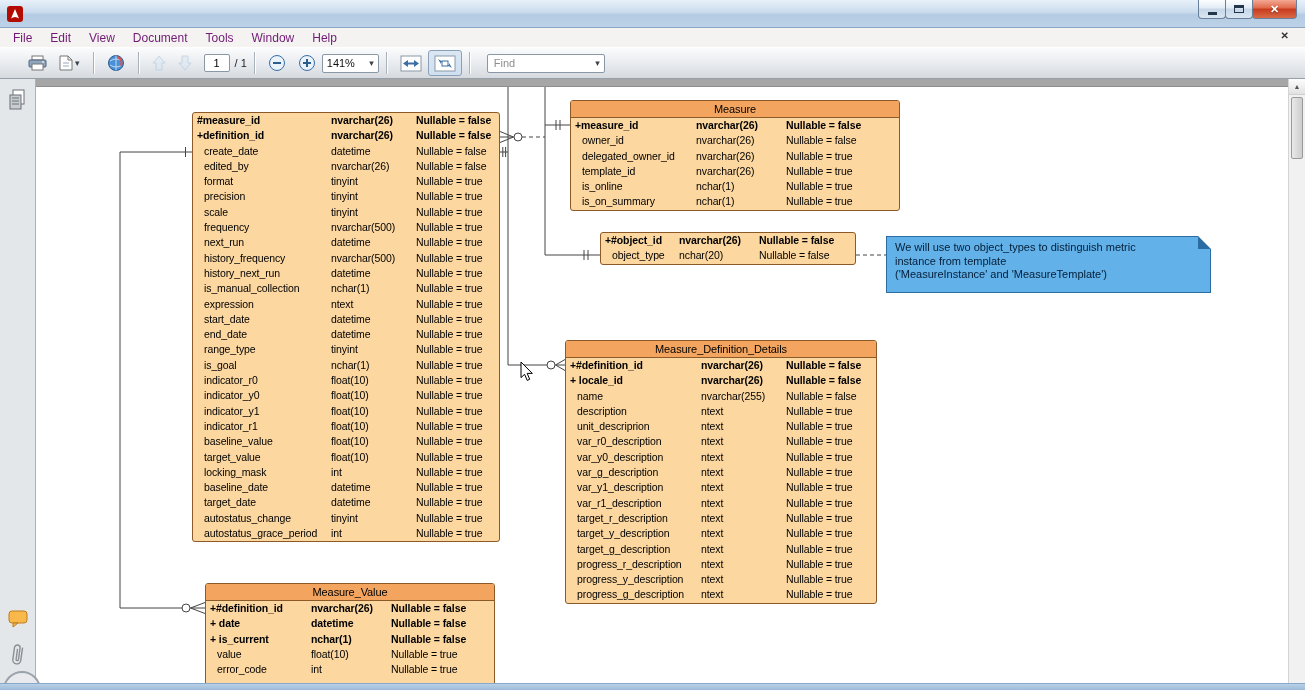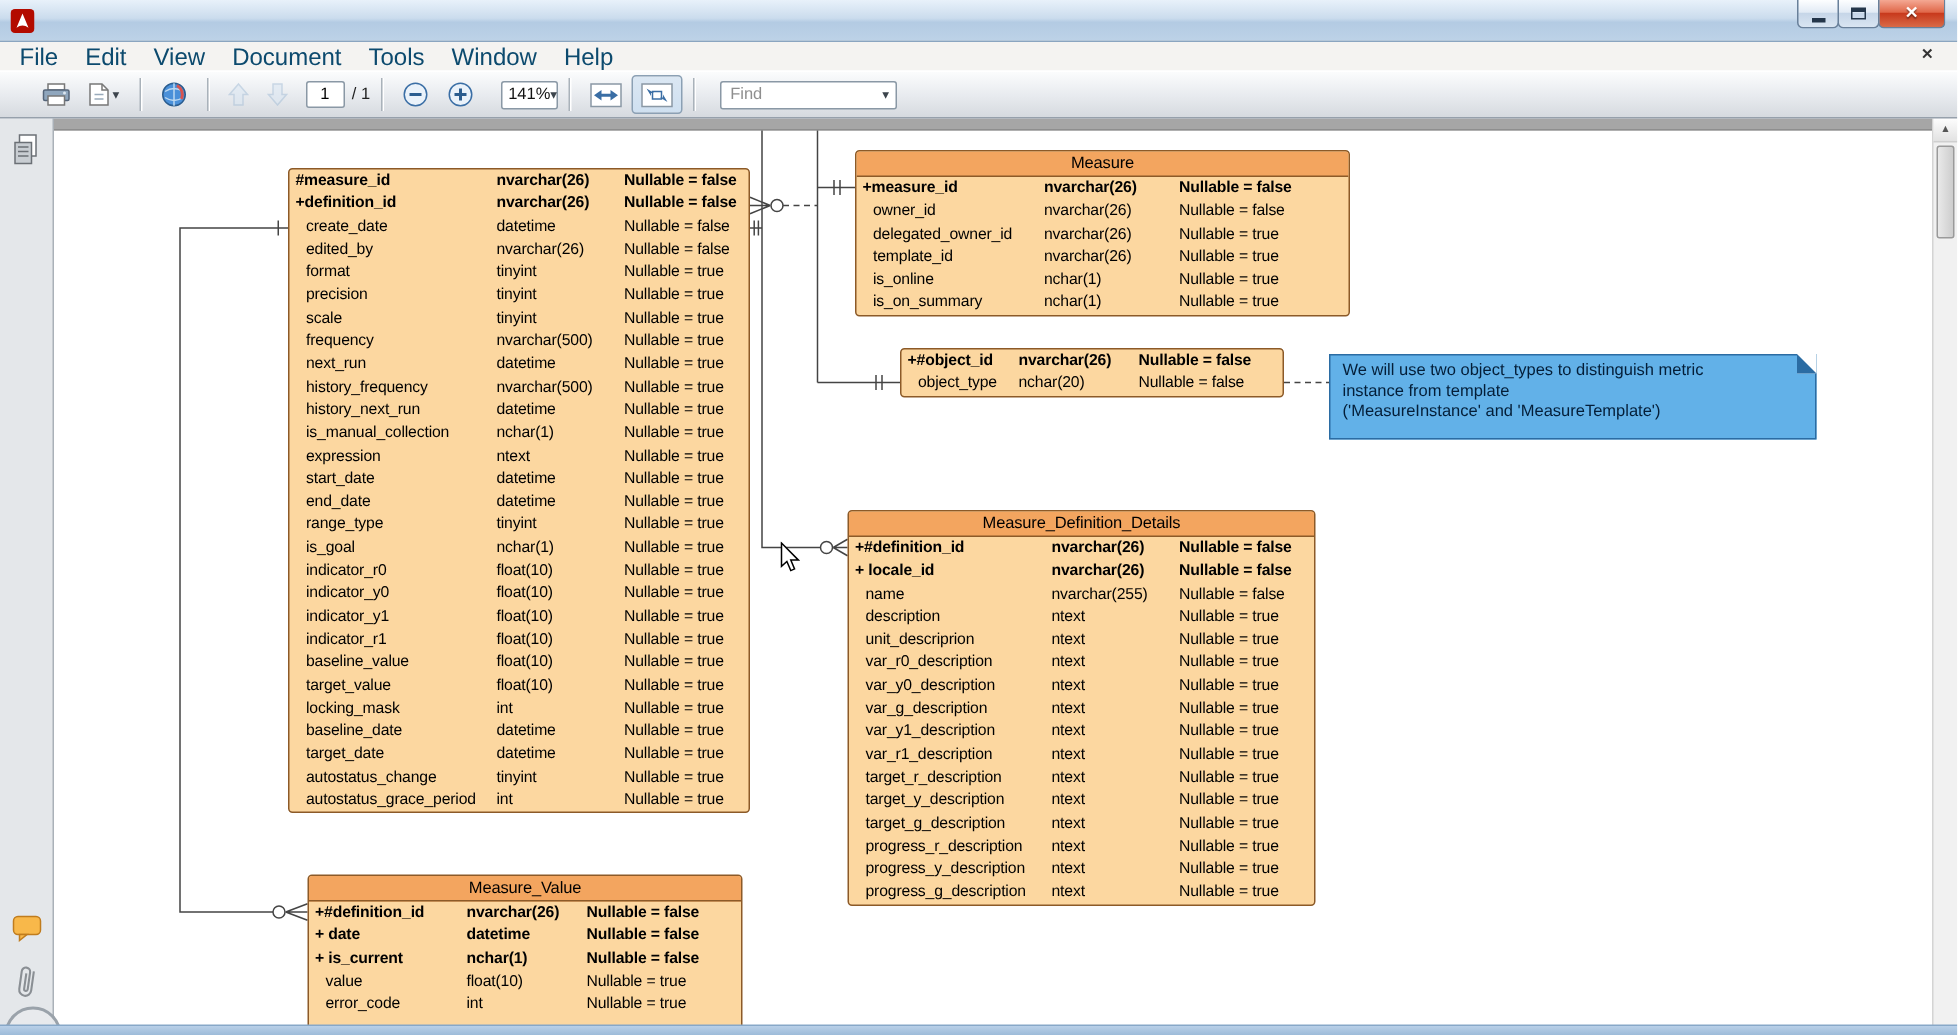--- a/index.html
+++ b/index.html
@@ -15,36 +15,36 @@
   .wbtn{width:28px;height:19px;margin-left:-1px;border:1px solid #69809a;border-top:none;
     border-radius:0 0 4px 4px;display:flex;align-items:center;justify-content:center;
     background:linear-gradient(#fdfeff,#e2ebf5 45%,#c6d6e8 50%,#d9e5f2);}
   .wbtn.close{width:45px;background:linear-gradient(#f4a893,#e0684a 45%,#c83a1d 50%,#d96a47);}
   .glyph-min{display:block;width:9px;height:3px;background:#24364a;margin-top:8px;}
   .glyph-max{display:block;width:10px;height:8px;border:1px solid #24364a;border-top:3px solid #24364a;background:transparent;}
   .glyph-close{color:#fff;font-size:11px;font-weight:bold;line-height:17px;text-shadow:0 1px 1px rgba(0,0,0,.4);}
 
   
   .menubar{position:absolute;left:0;top:28px;width:1305px;height:19px;background:#f4f3f1;z-index:8;}
-  .menu-item{display:inline-block;padding:2px 9px;font-size:16px;color:#0c4a6e;}
+  .menu-item{display:inline-block;padding:2px 9px;font-size:12px;color:#701a75;}
   .menu-items{margin-left:4px;}
   .menubar-close{position:absolute;right:16px;top:2px;font-size:10px;color:#333;font-weight:bold;}
 
   
   .toolbar{position:absolute;left:0;top:47px;width:1305px;height:32px;z-index:8;display:flex;align-items:center;
     padding-left:22px;background:linear-gradient(#fbfcfd,#e7eaee 55%,#d6dadf);border-top:1px solid #fff;border-bottom:1px solid #96a0ab;}
   .tbtn{height:26px;padding:2px 5px;border:1px solid transparent;border-radius:3px;display:flex;align-items:center;gap:2px;}
   .tbtn.disabled{opacity:.55;}
   .tbtn.pressed{border-color:#8ba0b4;background:linear-gradient(#dbe7f3,#cfe0f0);}
   .tsep{width:1px;height:22px;background:#a9b2ba;box-shadow:1px 0 0 #fff;margin:0 7px;}
   .caret{font-size:9px;color:#3c444c;line-height:10px;}
   .page-input{width:26px;height:18px;margin-left:6px;border:1px solid #8a98a5;border-radius:2px;background:#fff;
     font-size:11px;text-align:center;font-family:"Liberation Sans",sans-serif;}
   .page-total{font-size:11px;color:#222;margin-left:5px;}
-  .zoom-combo{width:38px;height:19px;margin-left:12px;border:1px solid #8a98a5;border-radius:2px;background:#fff;
+  .zoom-combo{width:57px;height:19px;margin-left:0;border:1px solid #8a98a5;border-radius:2px;background:#fff;
     display:flex;align-items:center;justify-content:space-between;padding:0 4px;font-size:11px;color:#111;}
   .find-box{width:118px;height:19px;margin-left:10px;border:1px solid #8a98a5;border-radius:2px;background:#fff;
     display:flex;align-items:center;}
   .find-box input{flex:1;min-width:0;border:none;outline:none;font-size:11px;padding-left:6px;background:transparent;
     font-family:"Liberation Sans",sans-serif;color:#222;}
   .find-box input::placeholder{color:#8e8e8e;}
   .find-box .caret{padding-right:4px;}
 
   
   .docarea{position:absolute;left:36px;top:79px;width:1252px;height:611px;background:#fff;z-index:0;}

